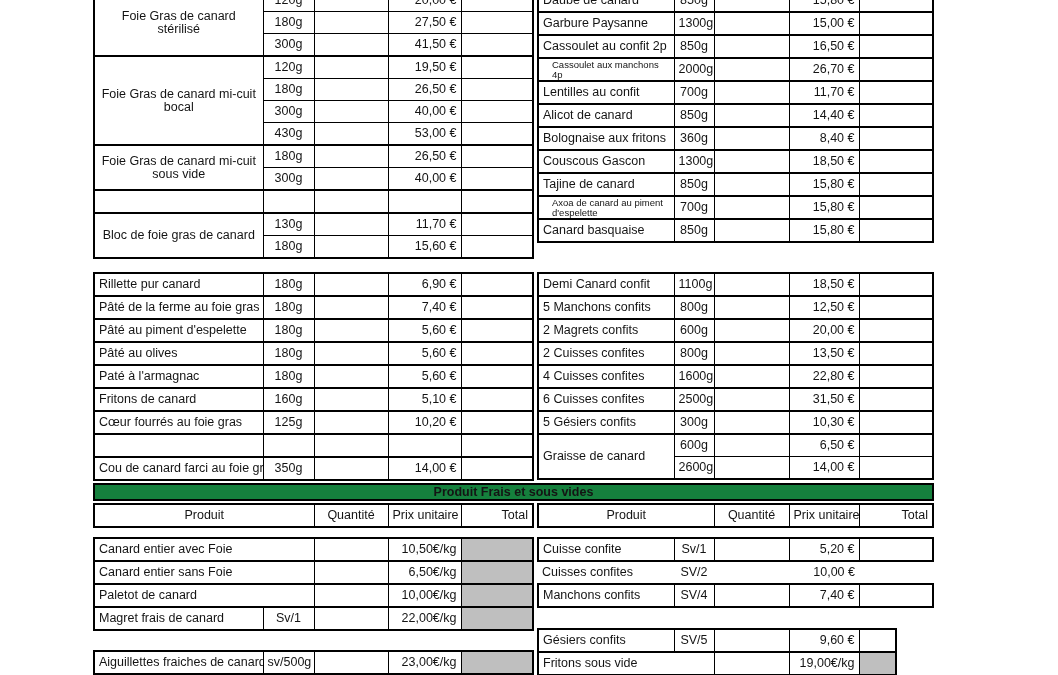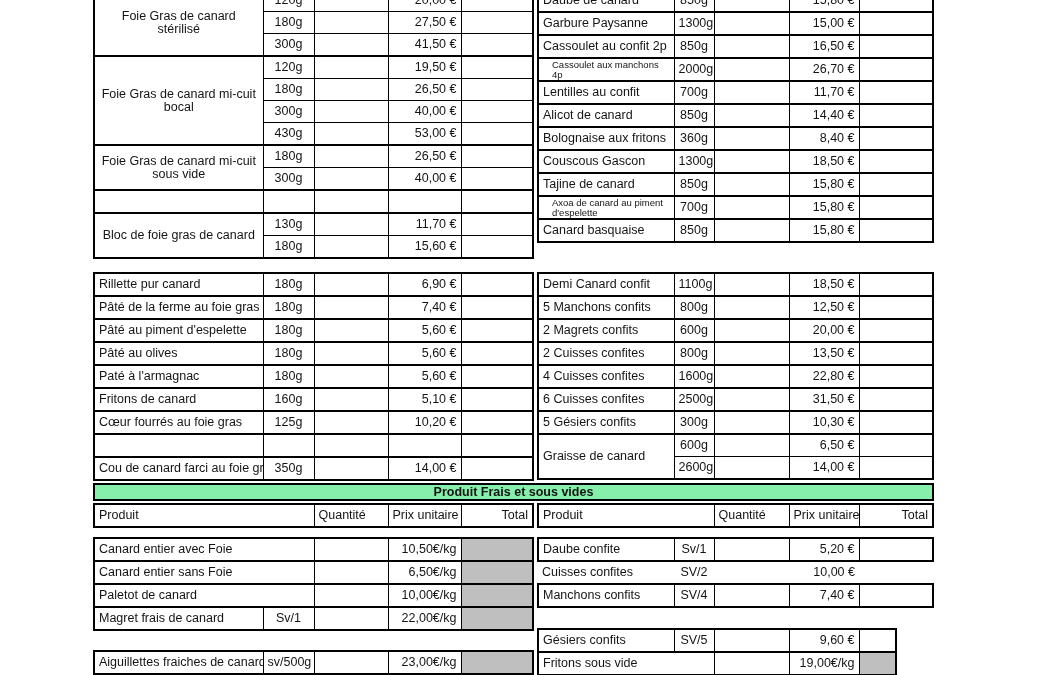--- a/index.html
+++ b/index.html
@@ -12,21 +12,21 @@
   tbody.noborder td{border:none;}
   td.product{text-align:left;padding-left:5px;}
   td.product.span{text-align:center;white-space:normal;line-height:13px;}
   #tbl-confits td.product.span{text-align:left;white-space:nowrap;line-height:21px;}
   td.product.small{font-size:9.5px;white-space:normal;line-height:9.5px;padding-left:13px;}
   td.weight{text-align:center;font-size:12px;}
   td.sv{text-align:center;font-size:12px;}
   td.sv-small{font-size:10.5px;text-align:right;padding:0 1px;}
   td.price{text-align:right;padding-right:5px;}
   td.hdr{height:30px;line-height:30px;font-size:13px;}
-  td.center{text-align:left;}
+  td.center{text-align:center;}
   td.right{text-align:right;padding-right:5px;}
   #banner{position:absolute;box-sizing:border-box;border:2px solid #000;height:18px;
           line-height:14px;text-align:center;font-size:12.5px;font-weight:600;}
 </style>
 </head>
 <body style="background: rgb(255, 255, 255);">
 
 <div class="sheet">
 
   <table class="grid" id="tbl-conserves" style="left:0;top:0;width:441px;">
@@ -407,21 +407,21 @@
         </tr>
         <tr>
           <td class="weight">2600g</td>
           <td class="qty"></td>
           <td class="price">14,00 €</td>
           <td class="total"></td>
         </tr>
       </tbody>
     </table>
 
-  <div id="banner" style="left: 0px; top: 495px; width: 841px; background: #86efac;">Produit Frais et sous vides</div>
+  <div id="banner" style="left: 0px; top: 495px; width: 841px; background: #15803d;">Produit Frais et sous vides</div>
 
   <table class="grid" id="hdr-left" style="left:0;top:515px;width:441px;">
     <colgroup>
         <col style="width:169px">
         <col style="width:51px">
         <col style="width:74px">
         <col style="width:73px">
         <col>
       </colgroup>
     <tbody class="box">
@@ -525,21 +525,21 @@
   <table class="grid" id="frais-right-1" style="left:444px;top:549px;width:397px;">
     <colgroup>
         <col style="width:136px">
         <col style="width:40px">
         <col style="width:75px">
         <col style="width:70px">
         <col>
       </colgroup>
   <tbody class="box">
         <tr>
-          <td class="product">Daube confite</td>
+          <td class="product">Cuisse confite</td>
           <td class="sv">Sv/1</td>
           <td class="qty"></td>
           <td class="price">5,20 €</td>
           <td class="total"></td>
         </tr>
       </tbody>
       <tbody class="noborder">
         <tr>
           <td class="product">Cuisses confites</td>
           <td class="sv">SV/2</td>

